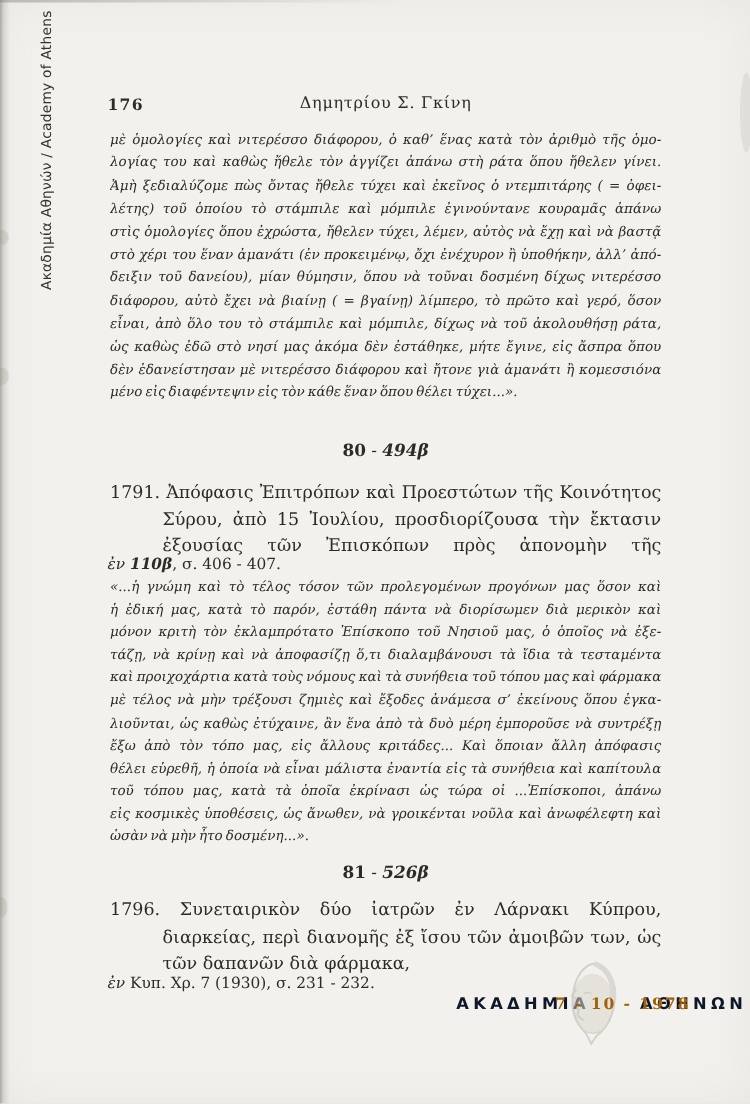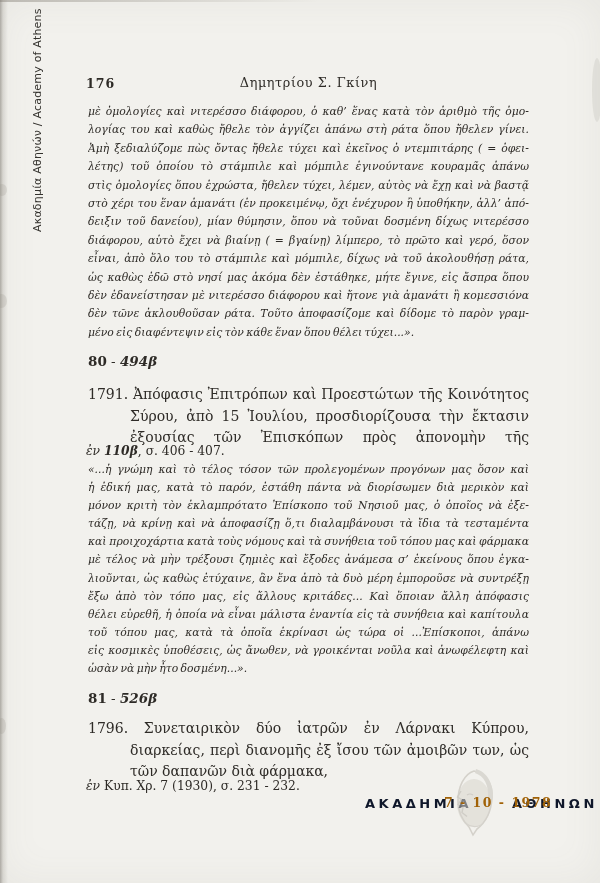--- a/index.html
+++ b/index.html
@@ -28,21 +28,21 @@
   
   .q{position:absolute;left:88px;width:441px;font-style:italic;font-size:10.8px;
      word-spacing:-1px;color:#2e2b27;}
   .q1{top:103px;line-height:18.4px;}
   .q2{top:461px;line-height:18.1px;}
   .q .ln{overflow:hidden;text-align:justify;text-align-last:justify;}
   .q1 .ln{height:18.4px;}
   .q2 .ln{height:18.1px;}
   .q .ln.last{text-align-last:left;}
 
-  .section{position:absolute;left:88px;width:441px;font-size:13.5px;color:#2e2b27;}
+  .section{position:absolute;left:88px;width:441px;text-align:center;font-size:13.5px;color:#2e2b27;}
   .s80{top:353px;}
   .s81{top:690px;}
   .section .num{font-weight:bold;}
   .section .ref{font-weight:bold;font-style:italic;}
 
   .eline{position:absolute;font-size:14px;line-height:20px;color:#2e2b27;overflow:hidden;height:20px;
          text-align:justify;text-align-last:justify;}
   .eline.noj{text-align:right;text-align-last:left;}
   .refline{position:absolute;left:86px;font-size:12.3px;color:#2e2b27;}
   .refline .bi{font-weight:bold;font-style:italic;text-align:right;}
@@ -79,21 +79,20 @@
     <div class="ln">λογίας του καὶ καθὼς ἤθελε τὸν ἀγγίζει ἀπάνω στὴ ράτα ὅπου ἤθελεν γίνει.</div>
     <div class="ln">Ἀμὴ ξεδιαλύζομε πὼς ὄντας ἤθελε τύχει καὶ ἐκεῖνος ὁ ντεμπιτάρης ( = ὀφει-</div>
     <div class="ln">λέτης) τοῦ ὁποίου τὸ στάμπιλε καὶ μόμπιλε ἐγινούντανε κουραμᾶς ἀπάνω</div>
     <div class="ln">στὶς ὁμολογίες ὅπου ἐχρώστα, ἤθελεν τύχει, λέμεν, αὐτὸς νὰ ἔχῃ καὶ νὰ βαστᾷ</div>
     <div class="ln">στὸ χέρι του ἕναν ἀμανάτι (ἐν προκειμένῳ, ὄχι ἐνέχυρον ἢ ὑποθήκην, ἀλλ’ ἀπό-</div>
     <div class="ln">δειξιν τοῦ δανείου), μίαν θύμησιν, ὅπου νὰ τοῦναι δοσμένη δίχως νιτερέσσο</div>
     <div class="ln">διάφορου, αὐτὸ ἔχει νὰ βιαίνῃ ( = βγαίνῃ) λίμπερο, τὸ πρῶτο καὶ γερό, ὅσον</div>
     <div class="ln">εἶναι, ἀπὸ ὅλο του τὸ στάμπιλε καὶ μόμπιλε, δίχως νὰ τοῦ ἀκολουθήσῃ ράτα,</div>
     <div class="ln">ὡς καθὼς ἐδῶ στὸ νησί μας ἀκόμα δὲν ἐστάθηκε, μήτε ἔγινε, εἰς ἄσπρα ὅπου</div>
     <div class="ln">δὲν ἐδανείστησαν μὲ νιτερέσσο διάφορου καὶ ἤτονε γιὰ ἀμανάτι ἢ κομεσσιόνα</div>
-    <div class="ln">δὲν τῶνε ἀκλουθοῦσαν ράτα. Τοῦτο ἀποφασίζομε καὶ δίδομε τὸ παρὸν γραμ-</div>
     <div class="ln last">μένο εἰς διαφέντεψιν εἰς τὸν κάθε ἕναν ὅπου θέλει τύχει...».</div>
   </div>
 
   <div class="section s80">
     <span class="num">80</span><span> - </span><span class="ref">494β</span>
   </div>
 
   <div class="eline" style="left:88px;top:384px;width:441px;">
     <span>1791.</span>
     <span>Ἀπόφασις Ἐπιτρόπων καὶ Προεστώτων τῆς Κοινότητος</span>

